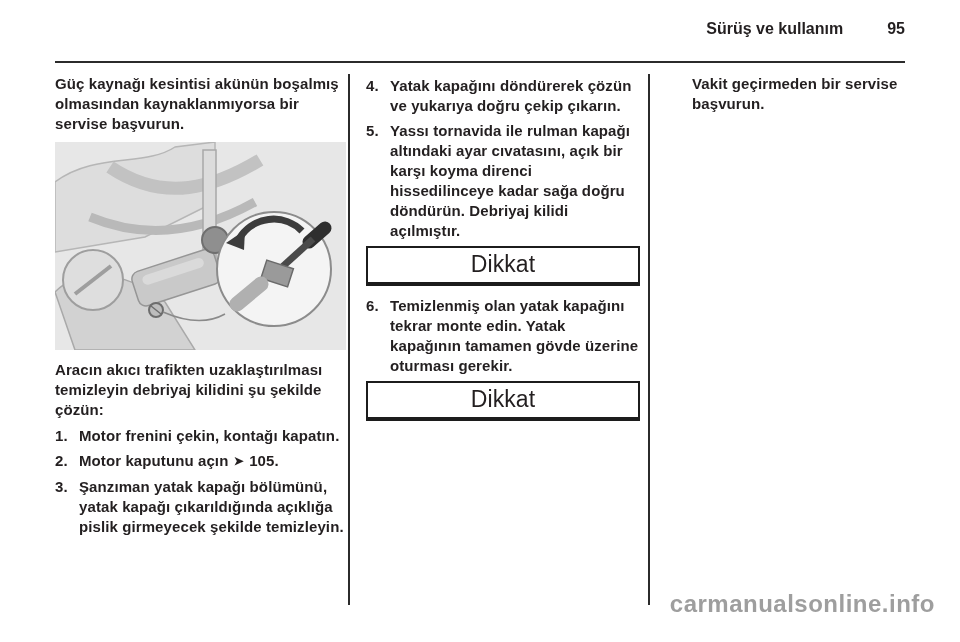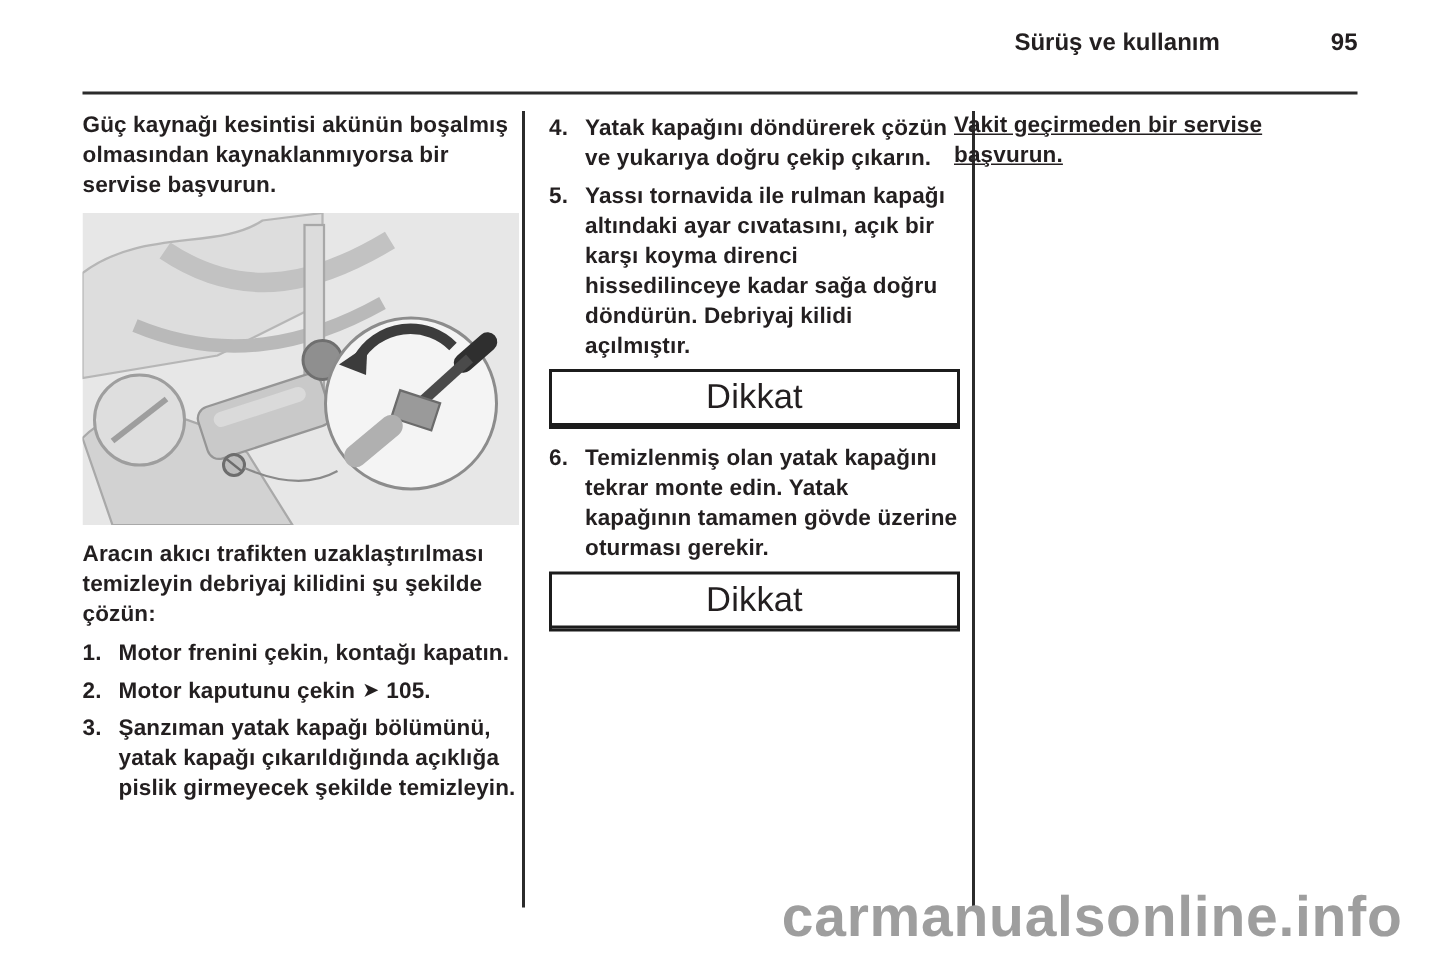--- a/index.html
+++ b/index.html
@@ -7,32 +7,32 @@
   body {
     position:relative;
     background:#ffffff;
     font-family:"Liberation Sans", sans-serif;
     color:#231f20;
     overflow:hidden;
   }
   
   .page-header {
     position:absolute; top:20px; right:55px;
-    display:flex; align-items:baseline; gap:74px;
+    display:flex; align-items:baseline; gap:44px;
     font-size:16px; font-weight:700;
   }
   .header-rule {
     position:absolute; top:61px; left:55px; width:850px;
     border-top:2px solid #2b2b2b;
   }
   
   .col { position:absolute; top:74px; font-size:15px; line-height:20px; font-weight:700; letter-spacing:0.1px; }
   .col-1 { left:55px;  width:293px; }
   .col-2 { left:366px; width:274px; }
-  .col-3 { left:636px; width:240px;text-decoration:underline; }
+  .col-3 { left:692px; width:240px; }
   .col-divider { position:absolute; top:74px; width:2px; height:531px; background:#2b2b2b; }
   .divider-1 { left:348px; }
   .divider-2 { left:648px; }
 
   p.para { margin-bottom:6px; }
   .steps { margin-top:2px; }
   .step { display:flex; margin-bottom:5px; }
   .step-num { width:17px; flex:0 0 17px; text-align:left; }
   .step-gap { width:7px; flex:0 0 7px; }
   .step-text { flex:1; }
@@ -48,22 +48,22 @@
   
   .caution-box { border:2px solid #1c1c1c; margin:4px 0 10px 0; background:#fff; }
   .caution-title {
     text-align:center; font-size:23px; font-weight:400;
     padding:6px 0 8px 0; border-bottom:2px solid #1c1c1c;
   }
   .caution-body { padding:8px 9px 10px 9px; }
 
   
   .watermark {
-    position:absolute; right:25px; bottom:8px;
-    font-size:38px; font-weight:600; color:#9e9e9e; letter-spacing:0.5px;
+    position:absolute; right:25px; bottom:24px;
+    font-size:24px; font-weight:600; color:#9e9e9e; letter-spacing:0.5px;
   }
 </style>
 </head>
 <body>
 
 <div class="page-header">
   <span>Sürüş ve kullanım</span>
   <span>95</span>
 </div>
 <div class="header-rule"></div>
@@ -111,21 +111,21 @@
   <div class="steps">
     <div class="step">
       <span class="step-num">1.</span>
       <span class="step-gap"></span>
       <span class="step-text">Motor frenini çekin, kontağı kapatın.</span>
     </div>
     <div class="step">
       <span class="step-num">2.</span>
       <span class="step-gap"></span>
       <span class="step-text">
-        <span>Motor kaputunu çekin</span>
+        <span>Motor kaputunu açın</span>
         <span class="ref-arrow">➤</span>
         <span>105.</span>
       </span>
     </div>
     <div class="step">
       <span class="step-num">3.</span>
       <span class="step-gap"></span>
       <span class="step-text">Şanzıman yatak kapağı bölümünü, yatak kapağı çıkarıldığında açıklığa pislik girmeyecek şekilde temizleyin.</span>
     </div>
   </div>

